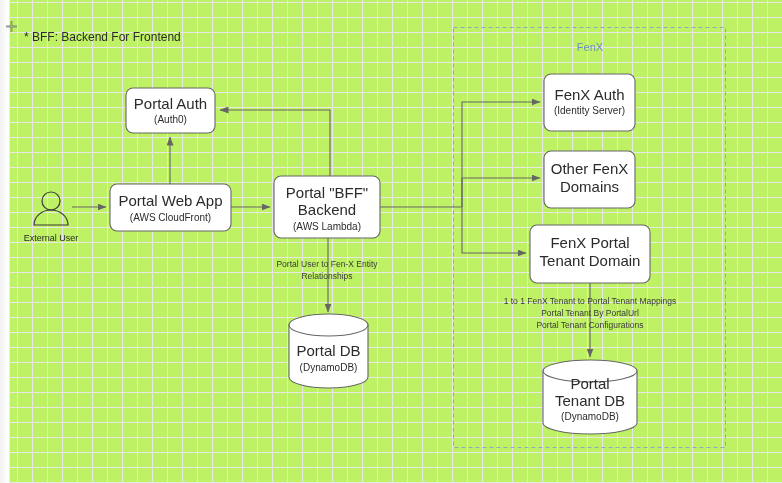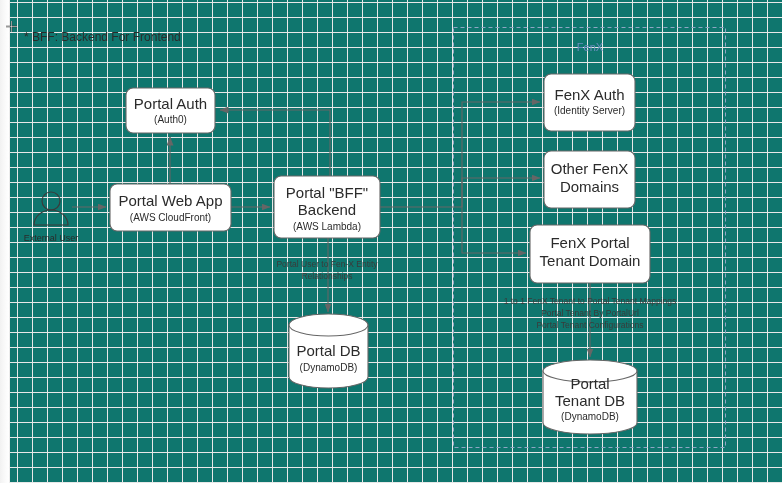--- a/index.html
+++ b/index.html
@@ -5,21 +5,21 @@
   html, body {
     margin: 0;
     padding: 0;
     background: #ffffff;
   }
   #canvas {
     position: relative;
     width: 782px;
     height: 483px;
     overflow: hidden;
-    background-color: #0f766e;
+    background-color: #bef264;
     font-family: "Liberation Sans", sans-serif;
   }
   
   #grid {
     position: absolute;
     inset: 0;
     background-image:
       linear-gradient(to right, #e8e8e8 1px, transparent 1px),
       linear-gradient(to bottom, #e8e8e8 1px, transparent 1px),
       linear-gradient(to right, #d4d4d4 1px, transparent 1px),

